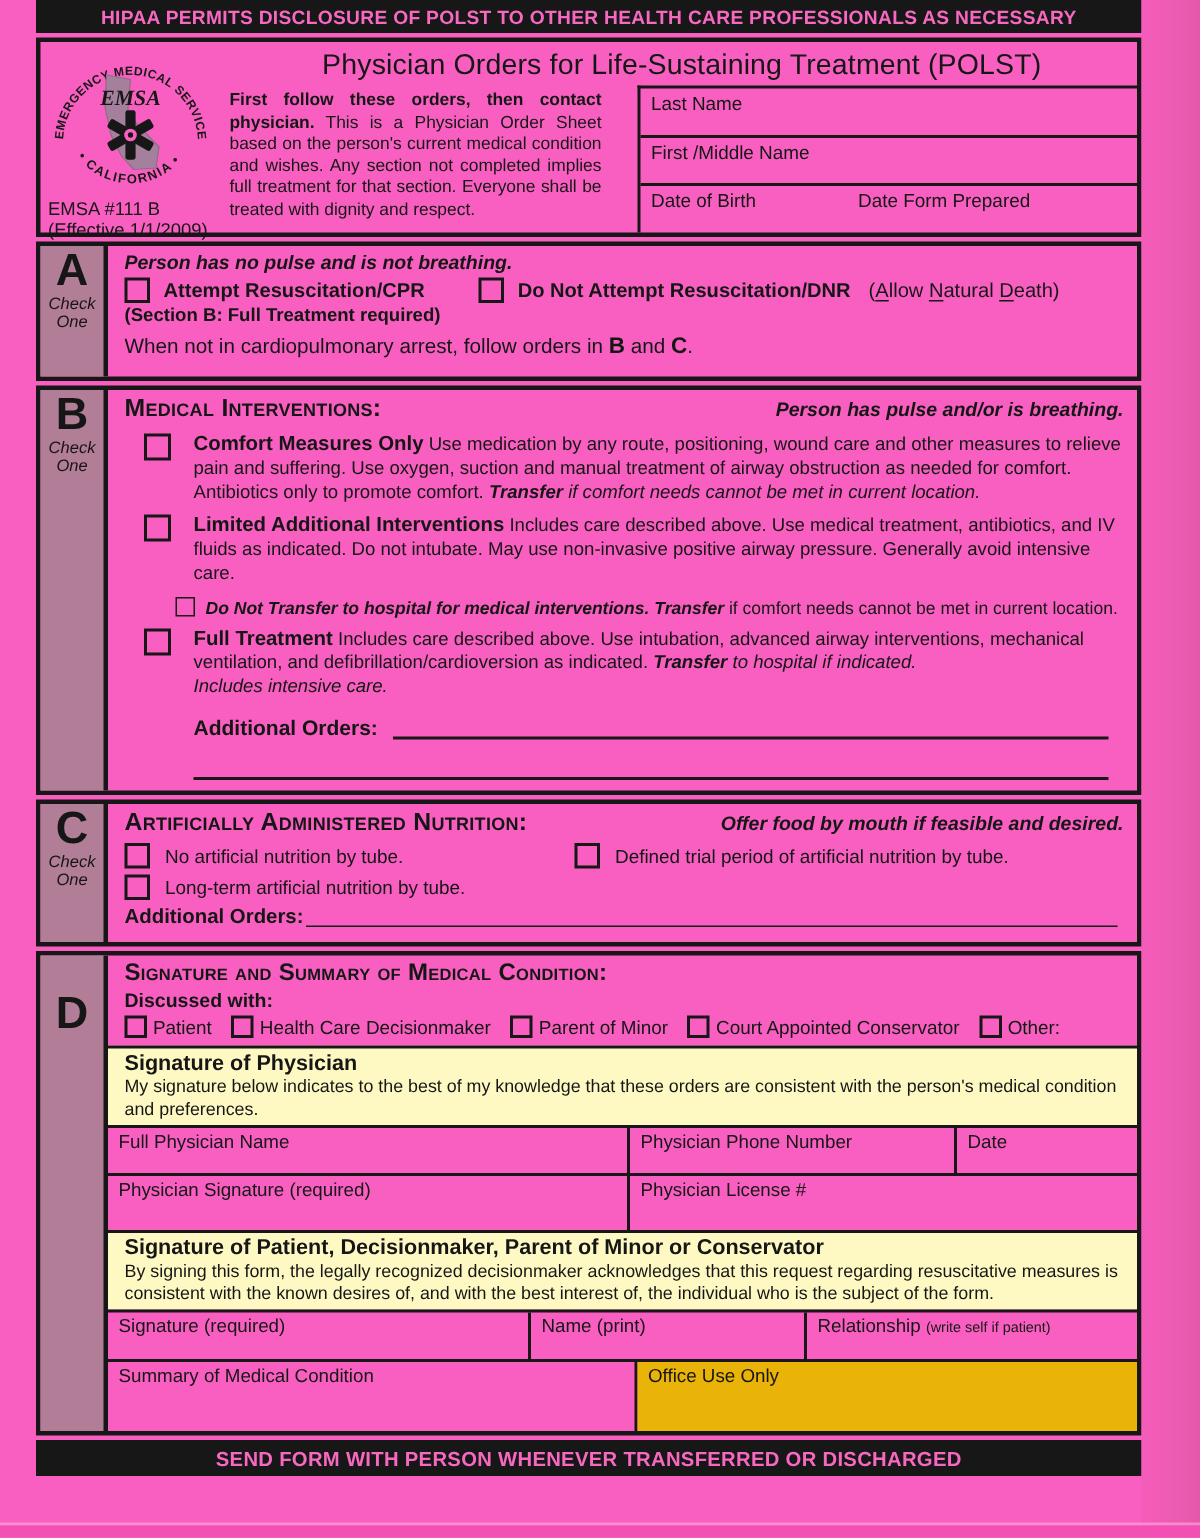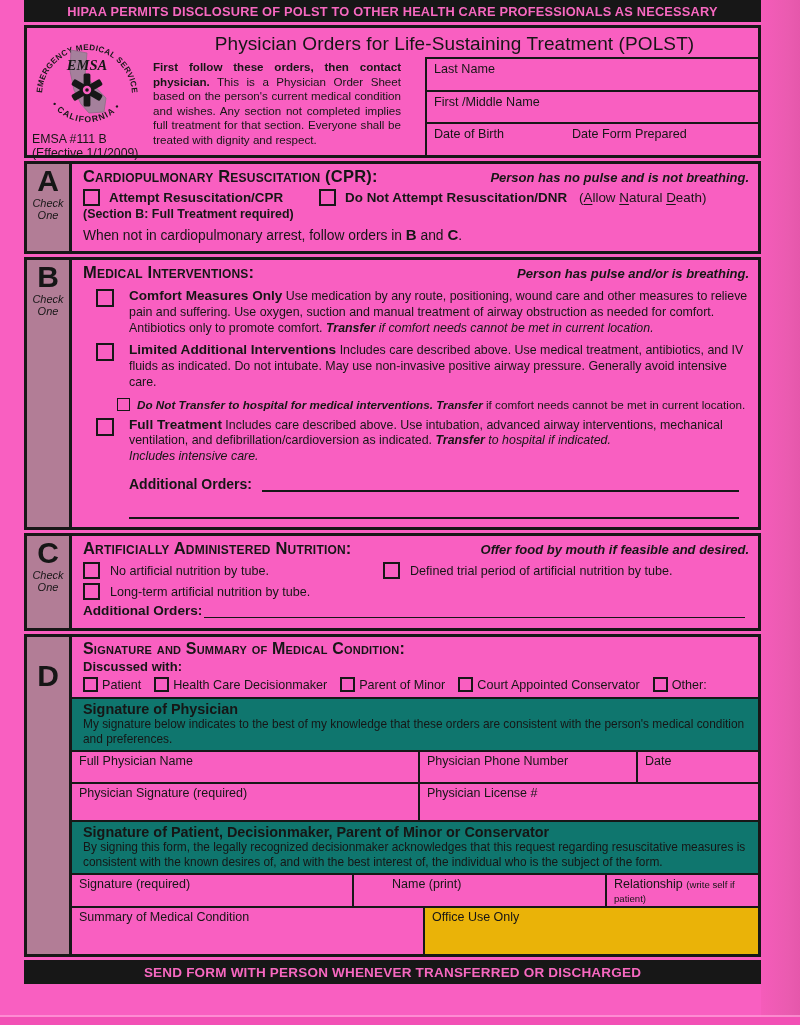--- a/index.html
+++ b/index.html
@@ -81,29 +81,29 @@
   .c-line { flex:1; border-bottom:1.5px solid #171717; height:13px; margin-left:2px; }
 
   
   .d-box { height:323px; }
   .d-content { display:flex; flex-direction:column; }
   .d-title { font-variant:small-caps; font-weight:bold; font-size:16px; letter-spacing:.2px; }
   .d-disc { font-weight:bold; font-size:13px; margin-top:1px; }
   .d-checks { display:flex; align-items:center; font-size:12.6px; margin:3px 0 5px 0; white-space:nowrap; }
   .d-checks .cb { width:15px; height:15px; margin-right:4px; }
   .d-checks .gap { width:13px; flex:none; }
-  .band { background:#0f766e; border-top:2px solid #171717; padding:2px 9px 3px 11px; }
+  .band { background:#fef9c3; border-top:2px solid #171717; padding:2px 9px 3px 11px; }
   .band-title { font-weight:bold; font-size:14.4px; }
   .band-body { font-size:11.9px; line-height:1.27; }
   .drow { display:flex; border-top:2px solid #171717; }
   .dcell { border-right:2px solid #171717; padding:2px 6px 0 7px; font-size:12.5px; }
   .dcell:last-child { border-right:none; }
   .r1 { height:32px; } .r1 .c1 { width:348px; flex:none; } .r1 .c2 { width:218px; flex:none; } .r1 .c3 { flex:1; }
   .r2 { height:38px; } .r2 .c1 { width:348px; flex:none; } .r2 .c2 { flex:1; }
-  .r3 { height:33px; } .r3 .c1 { width:282px; flex:none; } .r3 .c2 { width:222px; flex:none;margin-left:31px; } .r3 .c3 { flex:1; }
+  .r3 { height:33px; } .r3 .c1 { width:282px; flex:none; } .r3 .c2 { width:184px; flex:none; } .r3 .c3 { flex:1; }
   .r4 { flex:1; } .r4 .c1 { width:353px; flex:none; } .r4 .c2 { flex:1; background:#eab308; }
   .rel-small { font-size:9.6px; }
   u { text-decoration:underline; text-underline-offset:2px; }
 </style>
 </head>
 <body>
 
 <div class="page">
 
   <div class="banner">HIPAA PERMITS DISCLOSURE OF POLST TO OTHER HEALTH CARE PROFESSIONALS AS NECESSARY</div>
@@ -155,21 +155,20 @@
       </div>
     </div>
 
     <div class="section a-box">
       <div class="side">
         <div class="letter">A</div>
         <div class="checkone">Check One</div>
       </div>
       <div class="content sec-pad">
         <div class="titlerow">
-          <span class="sec-title">Cardiopulmonary Resuscitation (CPR):</span>
           <span class="sec-sub">Person has no pulse and is not breathing.</span>
         </div>
         <div class="a-opts">
           <span class="cb"></span>
           <span>Attempt Resuscitation/CPR</span>
           <span class="cb" style="margin-left:36px"></span>
           <span>Do Not Attempt Resuscitation/DNR</span>
           <span class="andd"><span>(</span><u>A</u><span>llow </span><u>N</u><span>atural </span><u>D</u><span>eath)</span></span>
         </div>
         <div class="a-note">(Section B: Full Treatment required)</div>

